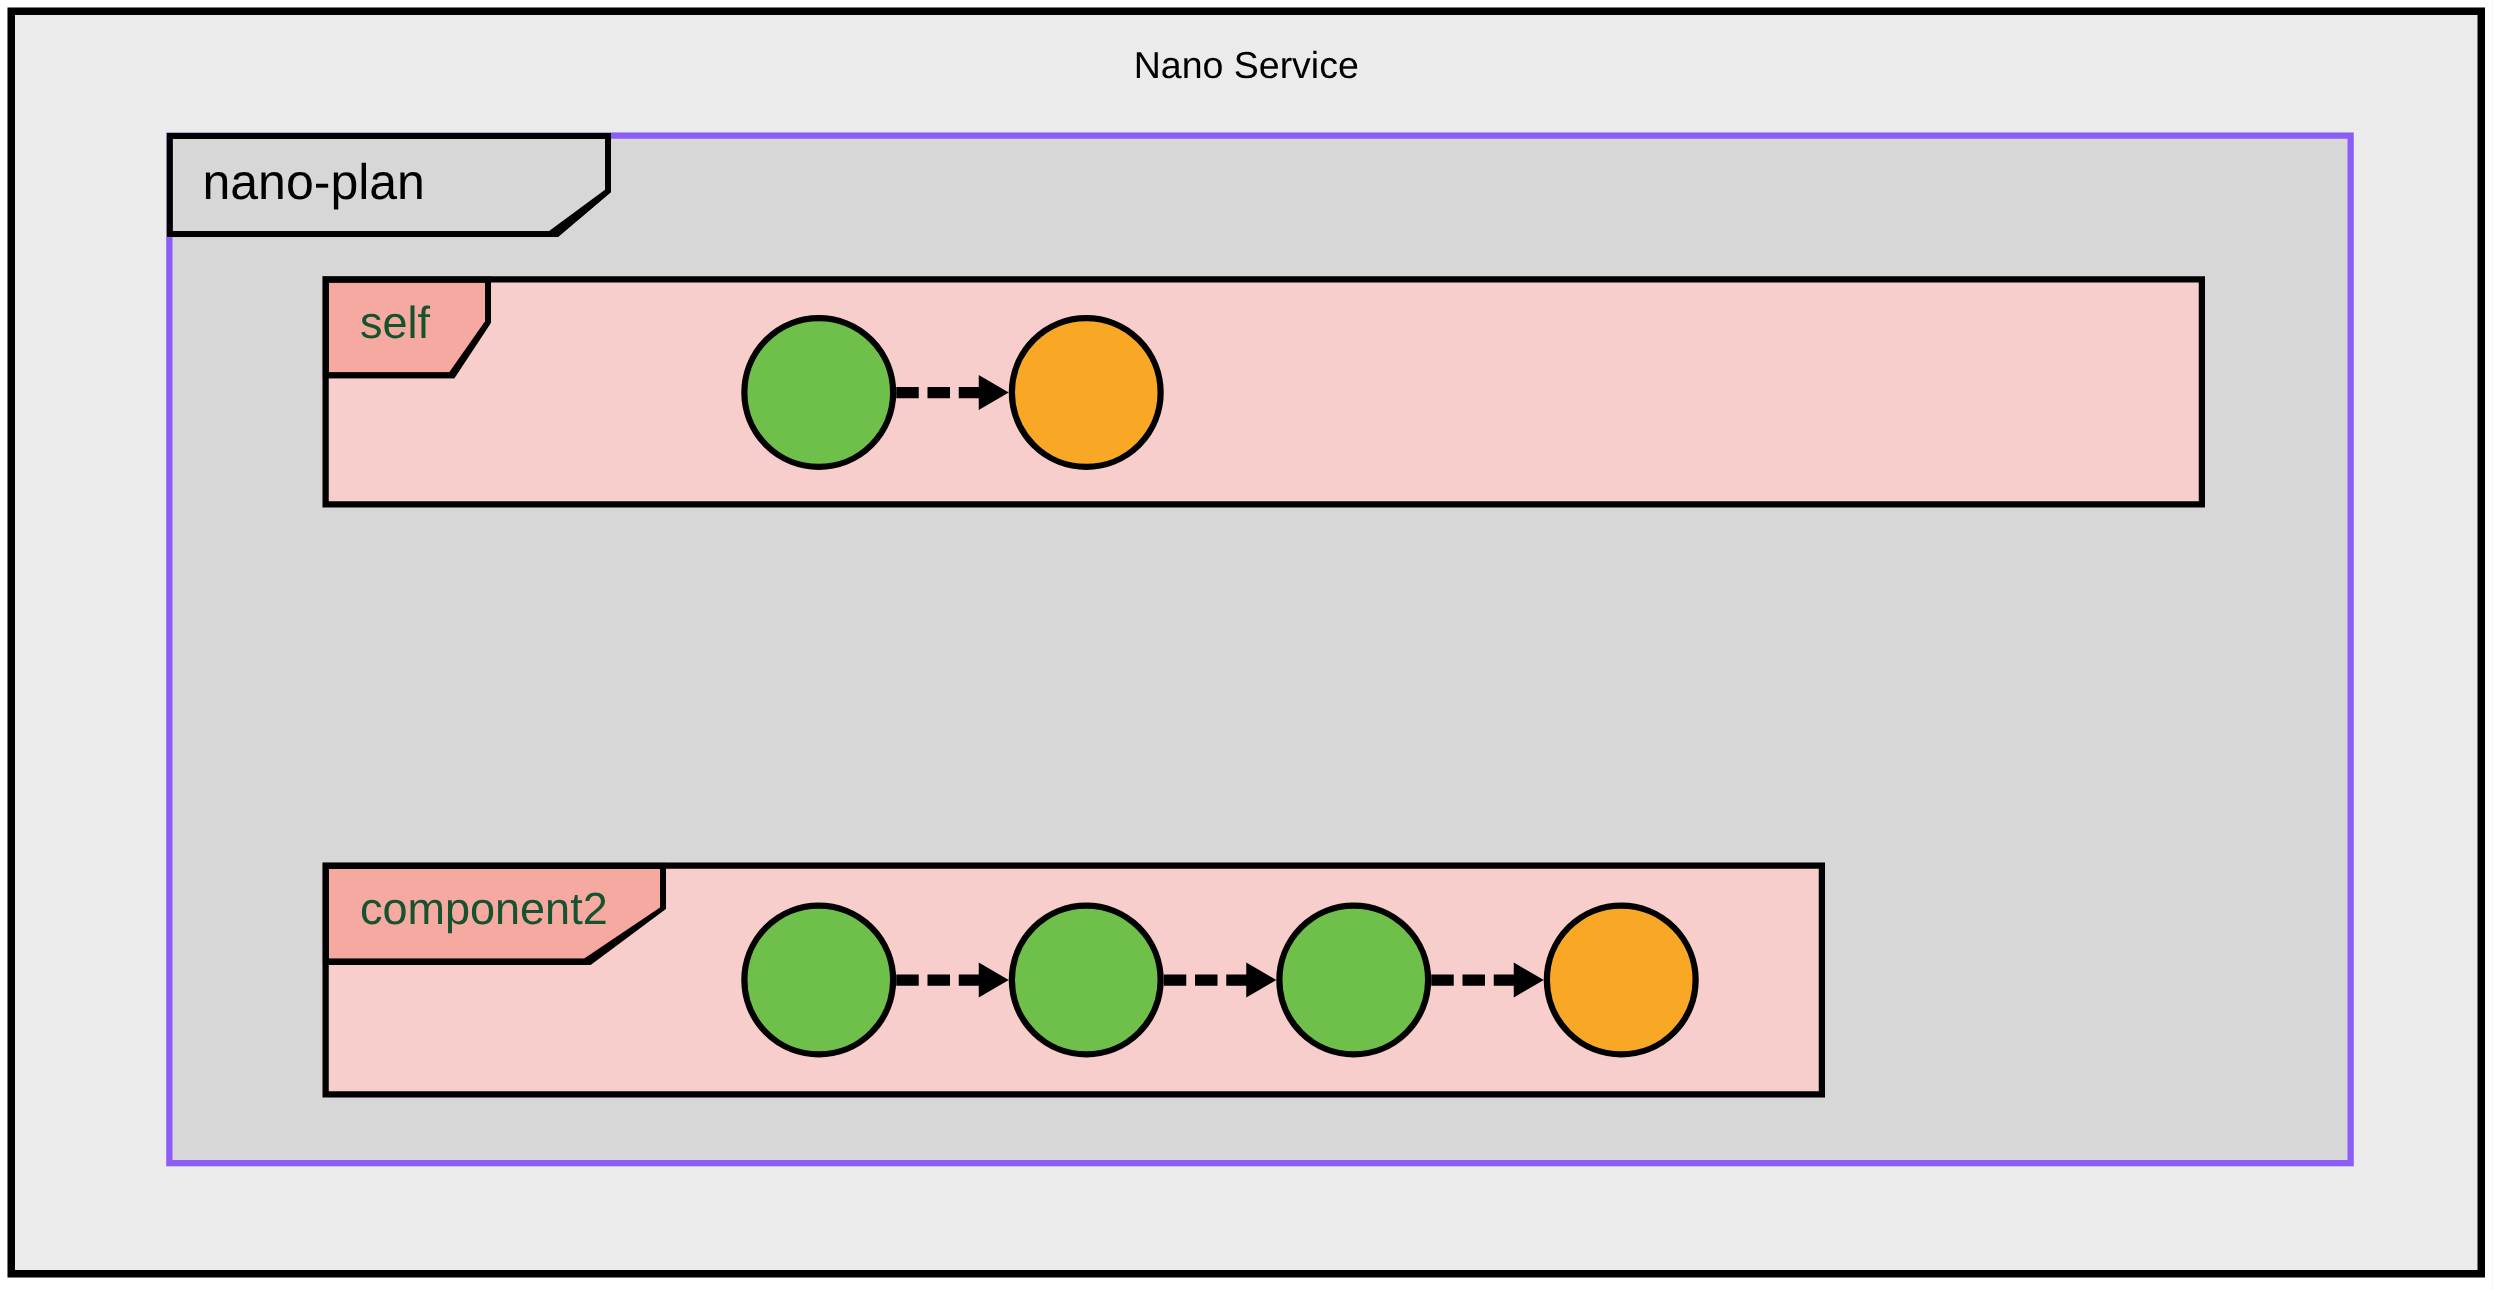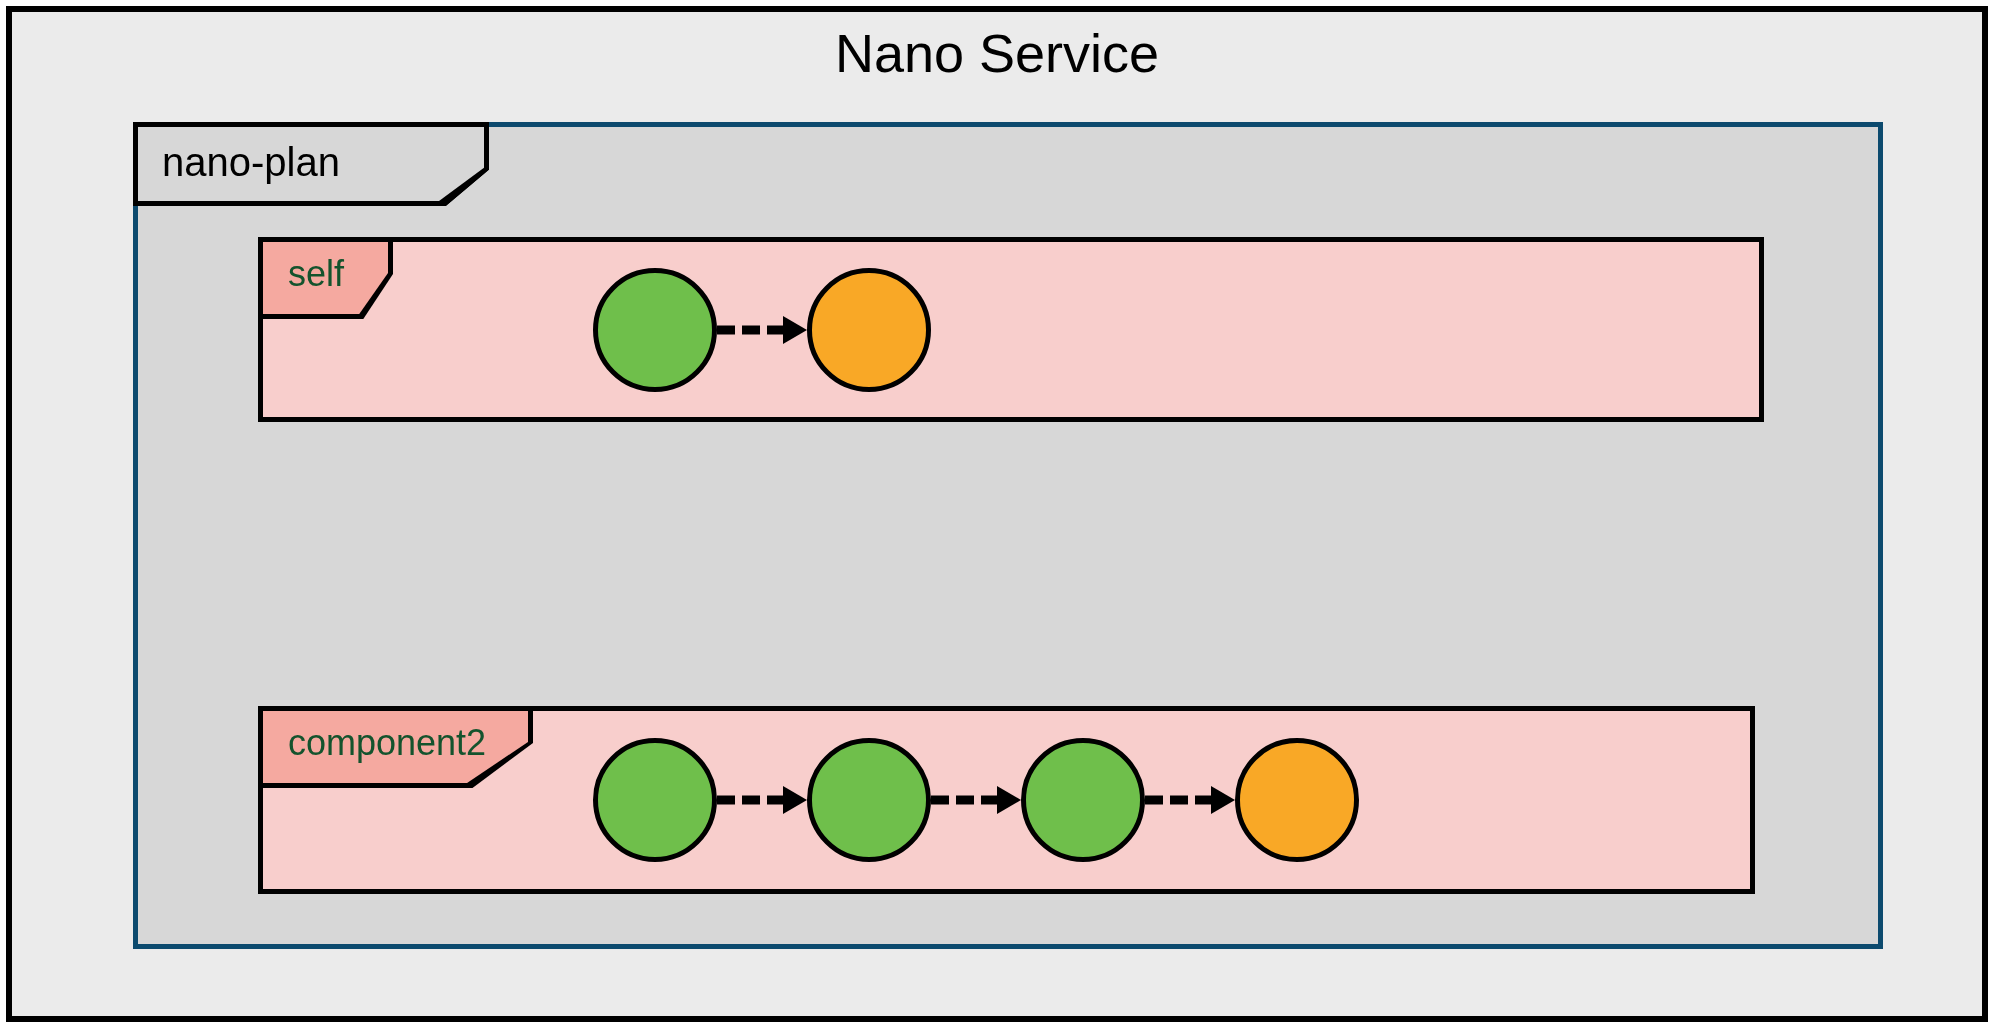--- a/index.html
+++ b/index.html
@@ -31,36 +31,36 @@
     border: 6px solid #000000;
     box-sizing: border-box;
   }
 
   .service-title {
     position: absolute;
     left: 0;
     top: 16px;
     width: 100%;
     text-align: center;
-    font-size: 54px;
+    font-size: 30px;
     line-height: 50px;
     color: #000000;
     letter-spacing: 0px;
     white-space: nowrap;
   }
 
   
   .plan-box {
     position: absolute;
     left: 121px;
-    top: 110px;
+    top: 94px;
     width: 1750px;
     height: 827px;
     background: #d7d7d7;
-    border: 5px solid #0c4a6e;
+    border: 5px solid #8b5cf6;
     box-sizing: border-box;
   }
 
   
   .plan-tab {
     position: absolute;
     left: -5px;
     top: -5px;
     width: 356px;
     height: 84px;
@@ -105,21 +105,21 @@
   }
   .lane-self {
     left: 120px;
     top: 110px;
     width: 1506px;
     height: 185px;
   }
   .lane-component2 {
     left: 120px;
     top: 579px;
-    width: 1497px;
+    width: 1202px;
     height: 188px;
   }
 
   
   .lane-tab {
     position: absolute;
     left: -5px;
     top: -5px;
     height: 82px;
     box-sizing: border-box;

